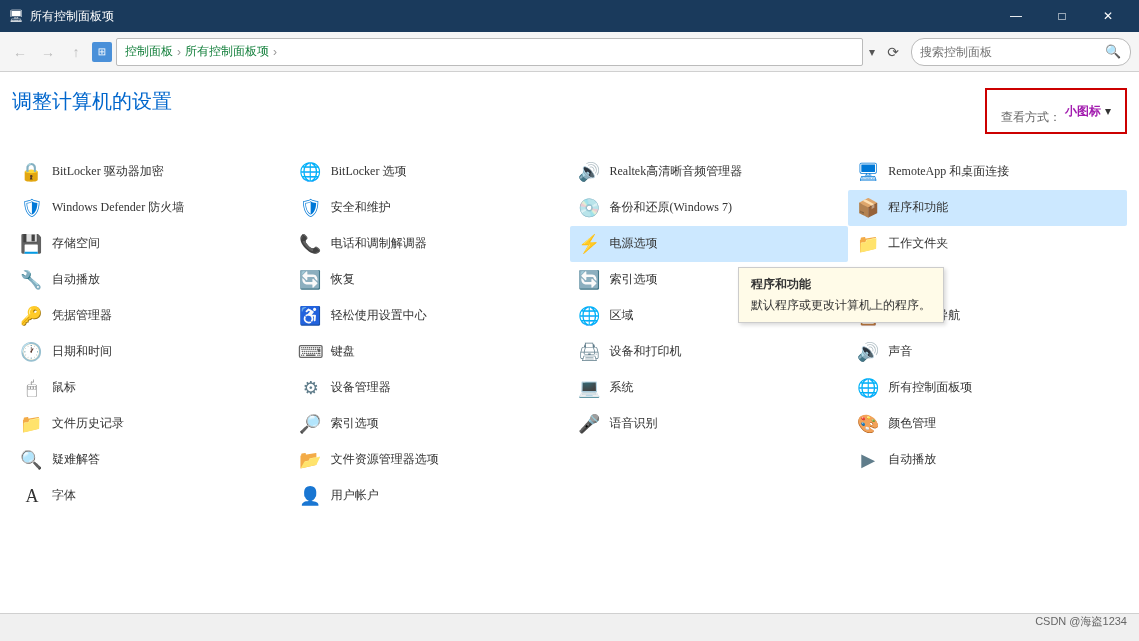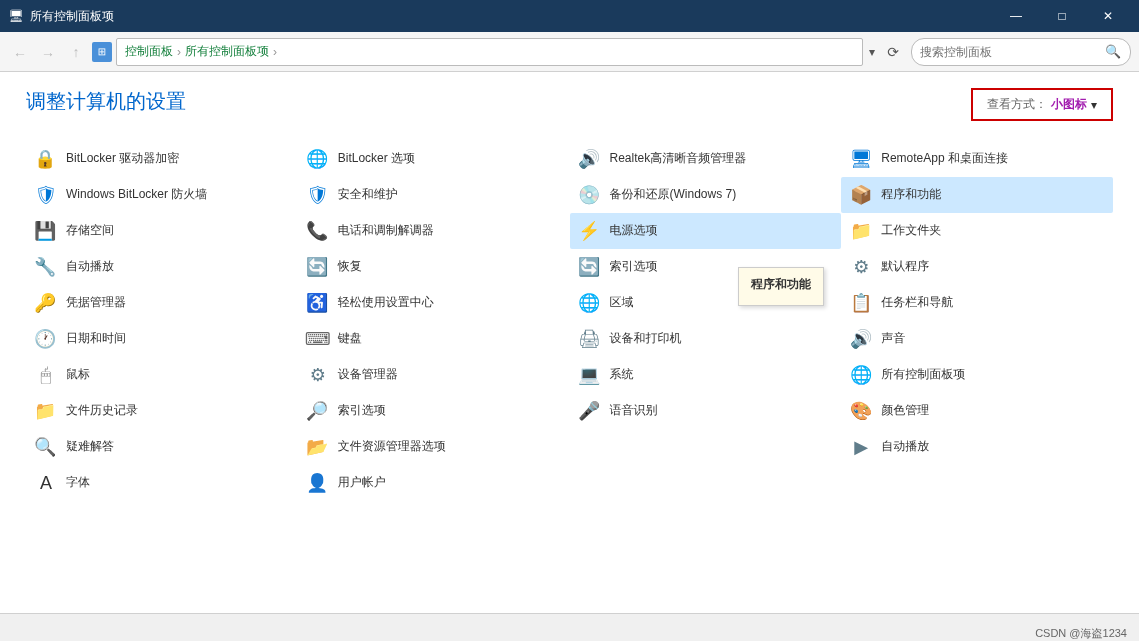--- a/index.html
+++ b/index.html
@@ -79,24 +79,25 @@
     }
     .search-input {
       flex: 1; border: none; outline: none; font-size: 12px; color: #999;
       background: transparent;
     }
     .search-icon-btn { color: #555; cursor: pointer; font-size: 13px; }
 
     
     .main-content {
       background: white;
-      padding: 16px 26px;
+      padding: 16px 12px;
       height: calc(641px - 32px - 40px - 28px);
       overflow: auto;
       position: relative;
+      font-family: Liberation Serif, serif;
     }
 
     
     .page-header {
       display: flex;
       justify-content: space-between;
       align-items: flex-start;
       margin-bottom: 20px;
     }
     .page-title {
@@ -107,21 +108,21 @@
     .view-mode-btn {
       border: 2px solid #cc0000;
       padding: 6px 14px;
       display: flex;
       align-items: center;
       gap: 4px;
       font-size: 12px;
       cursor: pointer;
       color: #333;
     }
-    .view-mode-label { color: #666; }
+    .view-mode-label { color: #666; margin-top: 13px; }
     .view-mode-value { color: #a21caf; font-weight: bold; }
 
     
     .items-grid {
       display: grid;
       grid-template-columns: repeat(4, 1fr);
       gap: 0;
     }
     .item {
       display: flex;
@@ -157,21 +158,21 @@
       z-index: 100;
     }
     .tooltip-title { font-weight: bold; margin-bottom: 4px; }
 
     
     .status-bar {
       background: #f0f0f0;
       height: 28px;
       border-top: 1px solid #d0d0d0;
       display: flex;
-      align-items: flex-end;
+      align-items: flex-start;
       justify-content: flex-end;
       padding: 0 12px;
       font-size: 11px;
       color: #666;
     }
 
     
     .icon-bitlocker { color: #ffa500; }
     .icon-defender { color: #0078d7; }
     .icon-storage { color: #607d8b; }
@@ -256,21 +257,21 @@
   </div>
 
   <div class="items-grid" id="items-grid">
   <div>
         <div class="item" title="BitLocker 驱动器加密">
           <span class="item-icon icon-bitlocker">🔒</span>
           <span class="item-text">BitLocker 驱动器加密</span>
         </div>
         <div class="item" title="Windows Defender 防火墙">
           <span class="item-icon icon-defender">🛡</span>
-          <span class="item-text">Windows BitLocker 防火墙</span>
+          <span class="item-text">Windows Defender 防火墙</span>
         </div>
         <div class="item" title="存储空间">
           <span class="item-icon icon-storage">💾</span>
           <span class="item-text">存储空间</span>
         </div>
         <div class="item" title="管理工具">
           <span class="item-icon icon-manage">🔧</span>
           <span class="item-text">自动播放</span>
         </div>
         <div class="item" title="凭据管理器">
@@ -409,19 +410,20 @@
         </div>
         <div class="item" title="自动播放">
           <span class="item-icon icon-autoplay">▶</span>
           <span class="item-text">自动播放</span>
         </div>
       </div>
     </div>
 
   <div class="tooltip-overlay">
     <div class="tooltip-title">程序和功能</div>
+    <div>默认程序或更改计算机上的程序。</div>
   </div>
 
 </div>
 
 <div class="status-bar">
   <span>CSDN @海盗1234</span>
 </div>
 
 </body></html>

